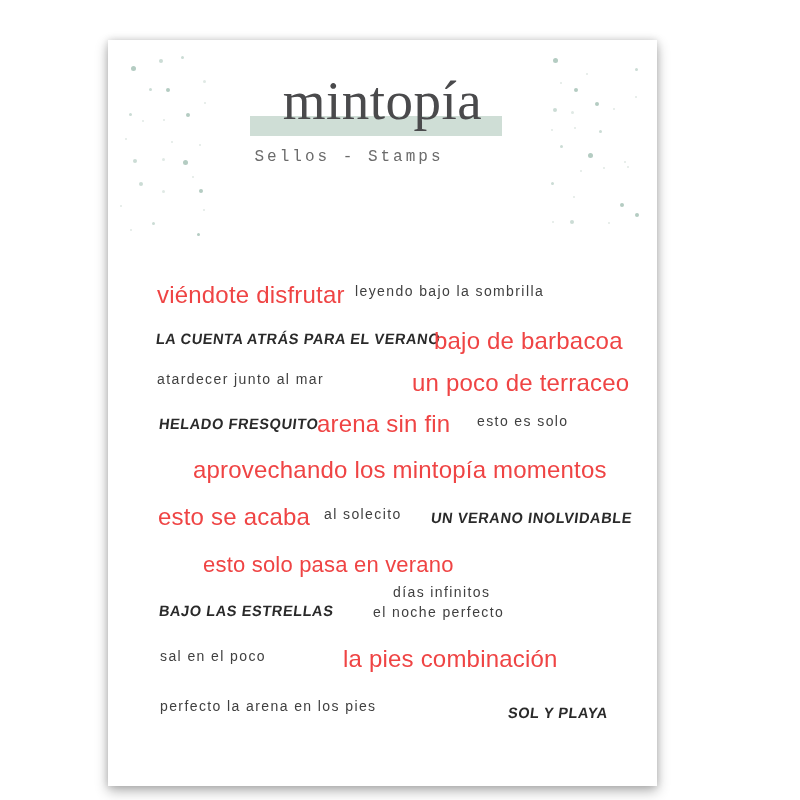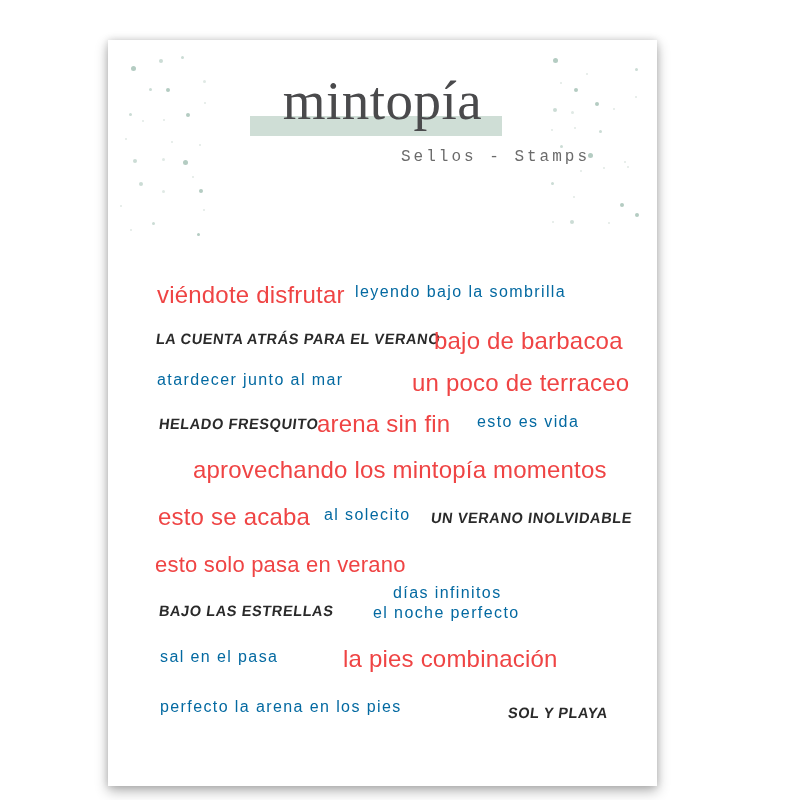--- a/index.html
+++ b/index.html
@@ -21,41 +21,41 @@
     background:#cfded6;
   }
   .brand-logo{
     position:absolute;left:108px;top:67px;width:549px;
     text-align:center;line-height:1.25;
     font-family:"Liberation Serif", serif;
     font-size:55px;font-weight:500;color:#4a4a4c;letter-spacing:0.5px;
   }
   .brand-subtitle{
     position:absolute;left:108px;top:149px;width:482px;
-    text-align:right;line-height:1;
+    text-align:center;line-height:1;
     font-family:"Liberation Mono", monospace;
     font-size:16px;color:#6b6b6b;letter-spacing:3px;
   }
   
   .ph{position:absolute;white-space:nowrap;line-height:1.15;}
   .f-serif{
     font-family:Liberation Sans, sans-serif;
     font-size:24px;color:#ef4444;letter-spacing:0.2px;
   }
   .f-sans{
     font-family:"Liberation Sans", sans-serif;
-    font-size:16px;color:#0369a1;letter-spacing:1.4px;font-weight:400;
+    font-size:14px;color:#404040;letter-spacing:1.4px;font-weight:400;
   }
   .f-hand{
     font-family:"Liberation Sans", sans-serif;
     font-size:15px;font-weight:700;color:#2a2a2a;letter-spacing:0.6px;
     display:inline-block;transform:skewX(-7deg) scaleX(0.97);transform-origin:left bottom;
     text-transform:uppercase;
   }
-  .sm{font-size:22px;}
+  .sm{font-size:22px;margin-left:48px;}
 </style>
 </head>
 <body>
 
 <div class="card"></div>
 
 <div id="speckles">
     <div class="dot" style="left: 131px; top: 66px; height: 5px; width: 5px; background: rgb(180, 204, 194);"></div>
     <div class="dot" style="left: 159px; top: 59px; height: 4px; width: 4px; background: rgb(203, 220, 213);"></div>
     <div class="dot" style="left: 181px; top: 56px; height: 3px; width: 3px; background: rgb(203, 220, 213);"></div>
@@ -116,26 +116,26 @@
 
 <div>
   <span class="ph f-serif" style="left:157px;top:281px">viéndote disfrutar</span>
   <span class="ph f-sans" style="left:355px;top:283px">leyendo bajo la sombrilla</span>
   <span class="ph f-hand" style="left:155px;top:330px">LA CUENTA ATRÁS PARA EL VERANO</span>
   <span class="ph f-serif" style="left:434px;top:327px">bajo de barbacoa</span>
   <span class="ph f-sans" style="left:157px;top:371px">atardecer junto al mar</span>
   <span class="ph f-serif" style="left:412px;top:369px">un poco de terraceo</span>
   <span class="ph f-hand" style="left:158px;top:415px">HELADO FRESQUITO</span>
   <span class="ph f-serif" style="left:317px;top:410px">arena sin fin</span>
-  <span class="ph f-sans" style="left:477px;top:413px">esto es vida</span>
+  <span class="ph f-sans" style="left:477px;top:413px">esto es solo</span>
   <span class="ph f-serif" style="left:193px;top:456px">aprovechando los mintopía momentos</span>
   <span class="ph f-serif" style="left:158px;top:503px">esto se acaba</span>
   <span class="ph f-sans" style="left:324px;top:506px">al solecito</span>
   <span class="ph f-hand" style="left:430px;top:509px">UN VERANO INOLVIDABLE</span>
   <span class="ph f-serif sm" style="left:155px;top:552px">esto solo pasa en verano</span>
   <span class="ph f-sans" style="left:393px;top:584px">días infinitos</span>
   <span class="ph f-hand" style="left:158px;top:602px">BAJO LAS ESTRELLAS</span>
   <span class="ph f-sans" style="left:373px;top:604px">el noche perfecto</span>
-  <span class="ph f-sans" style="left:160px;top:648px">sal en el pasa</span>
+  <span class="ph f-sans" style="left:160px;top:648px">sal en el poco</span>
   <span class="ph f-serif" style="left:343px;top:645px">la pies combinación</span>
   <span class="ph f-sans" style="left:160px;top:698px">perfecto la arena en los pies</span>
   <span class="ph f-hand" style="left:507px;top:704px">SOL Y PLAYA</span>
 </div>
 
 </body></html>

